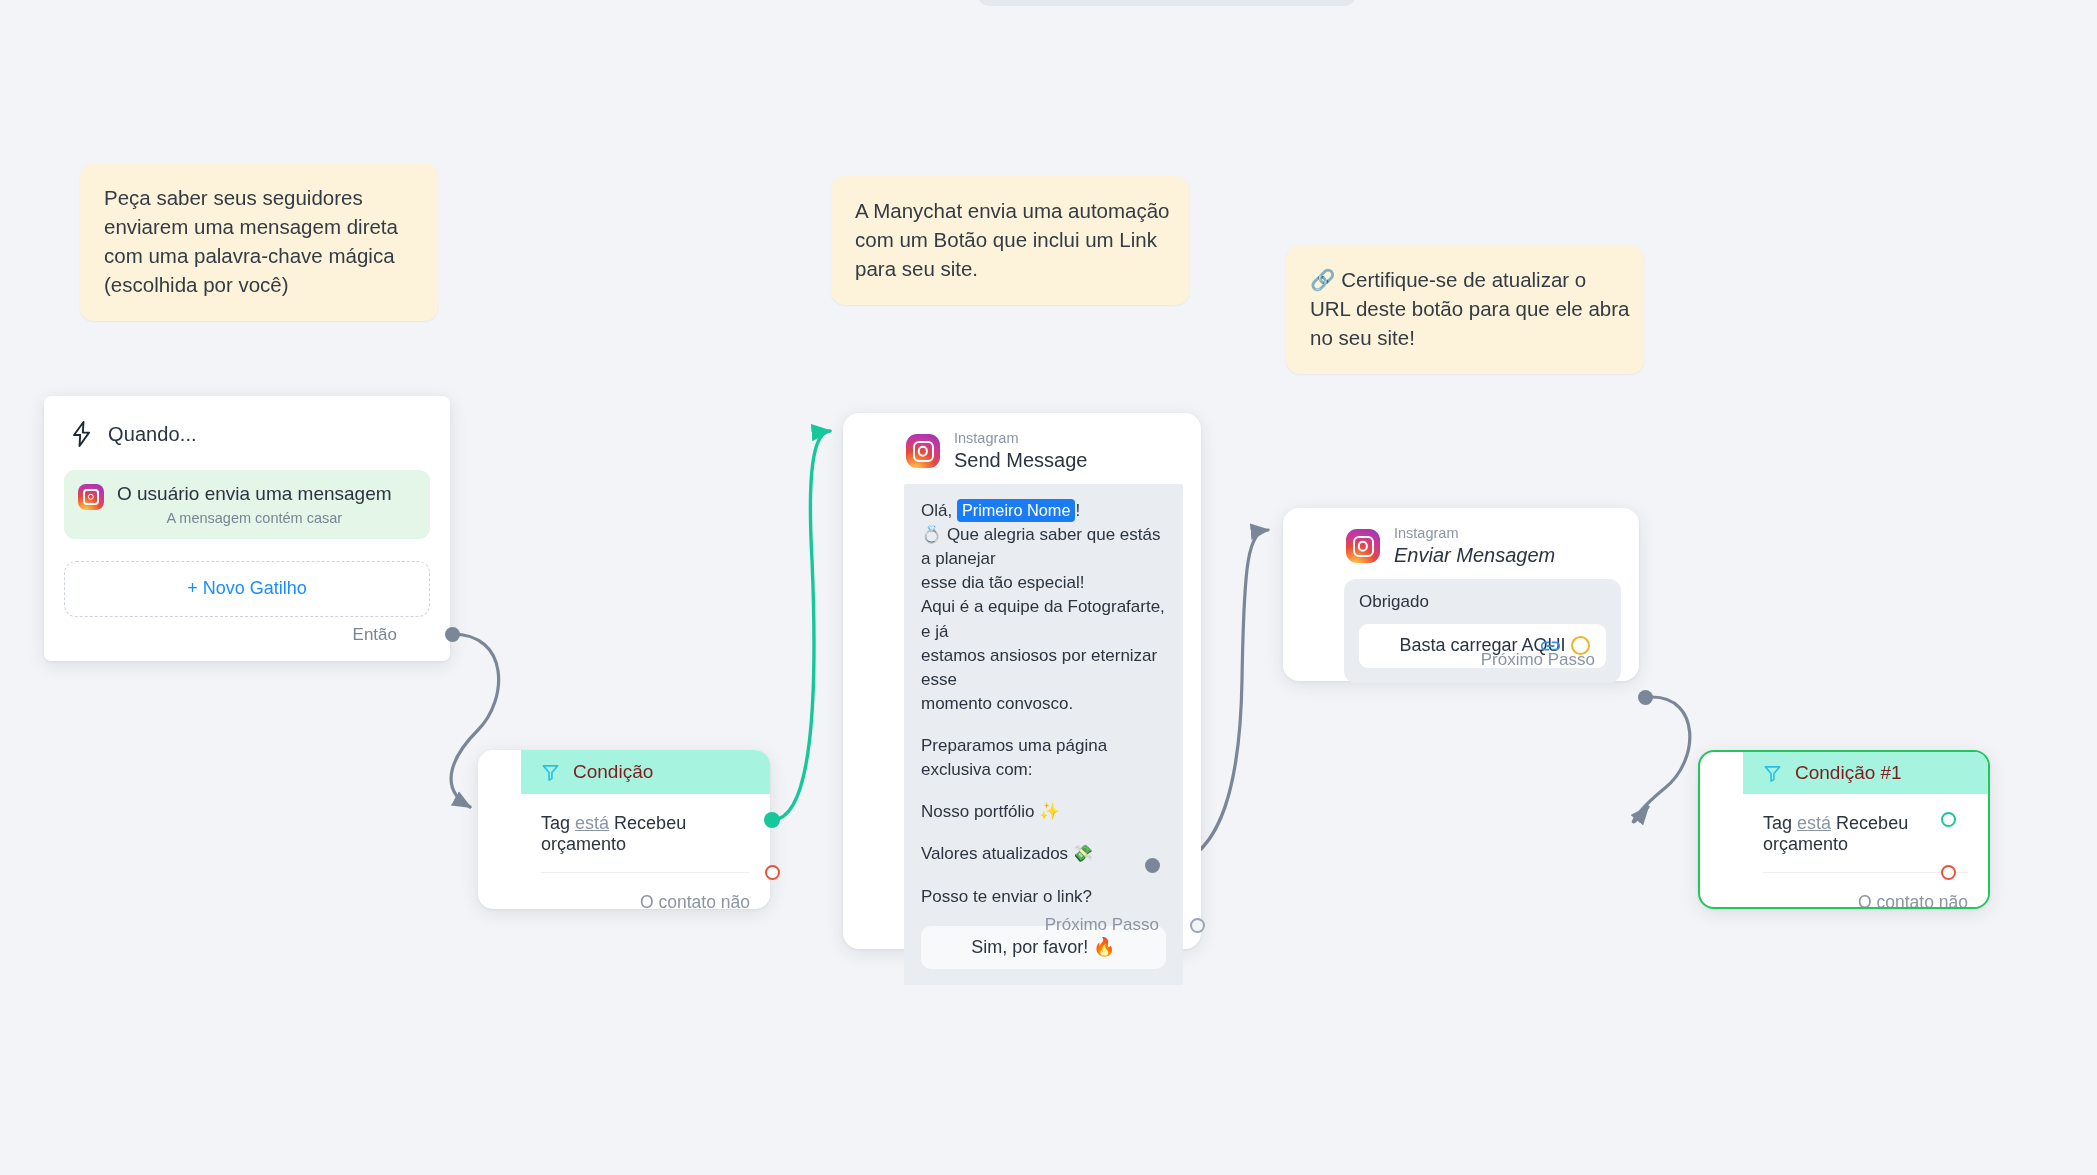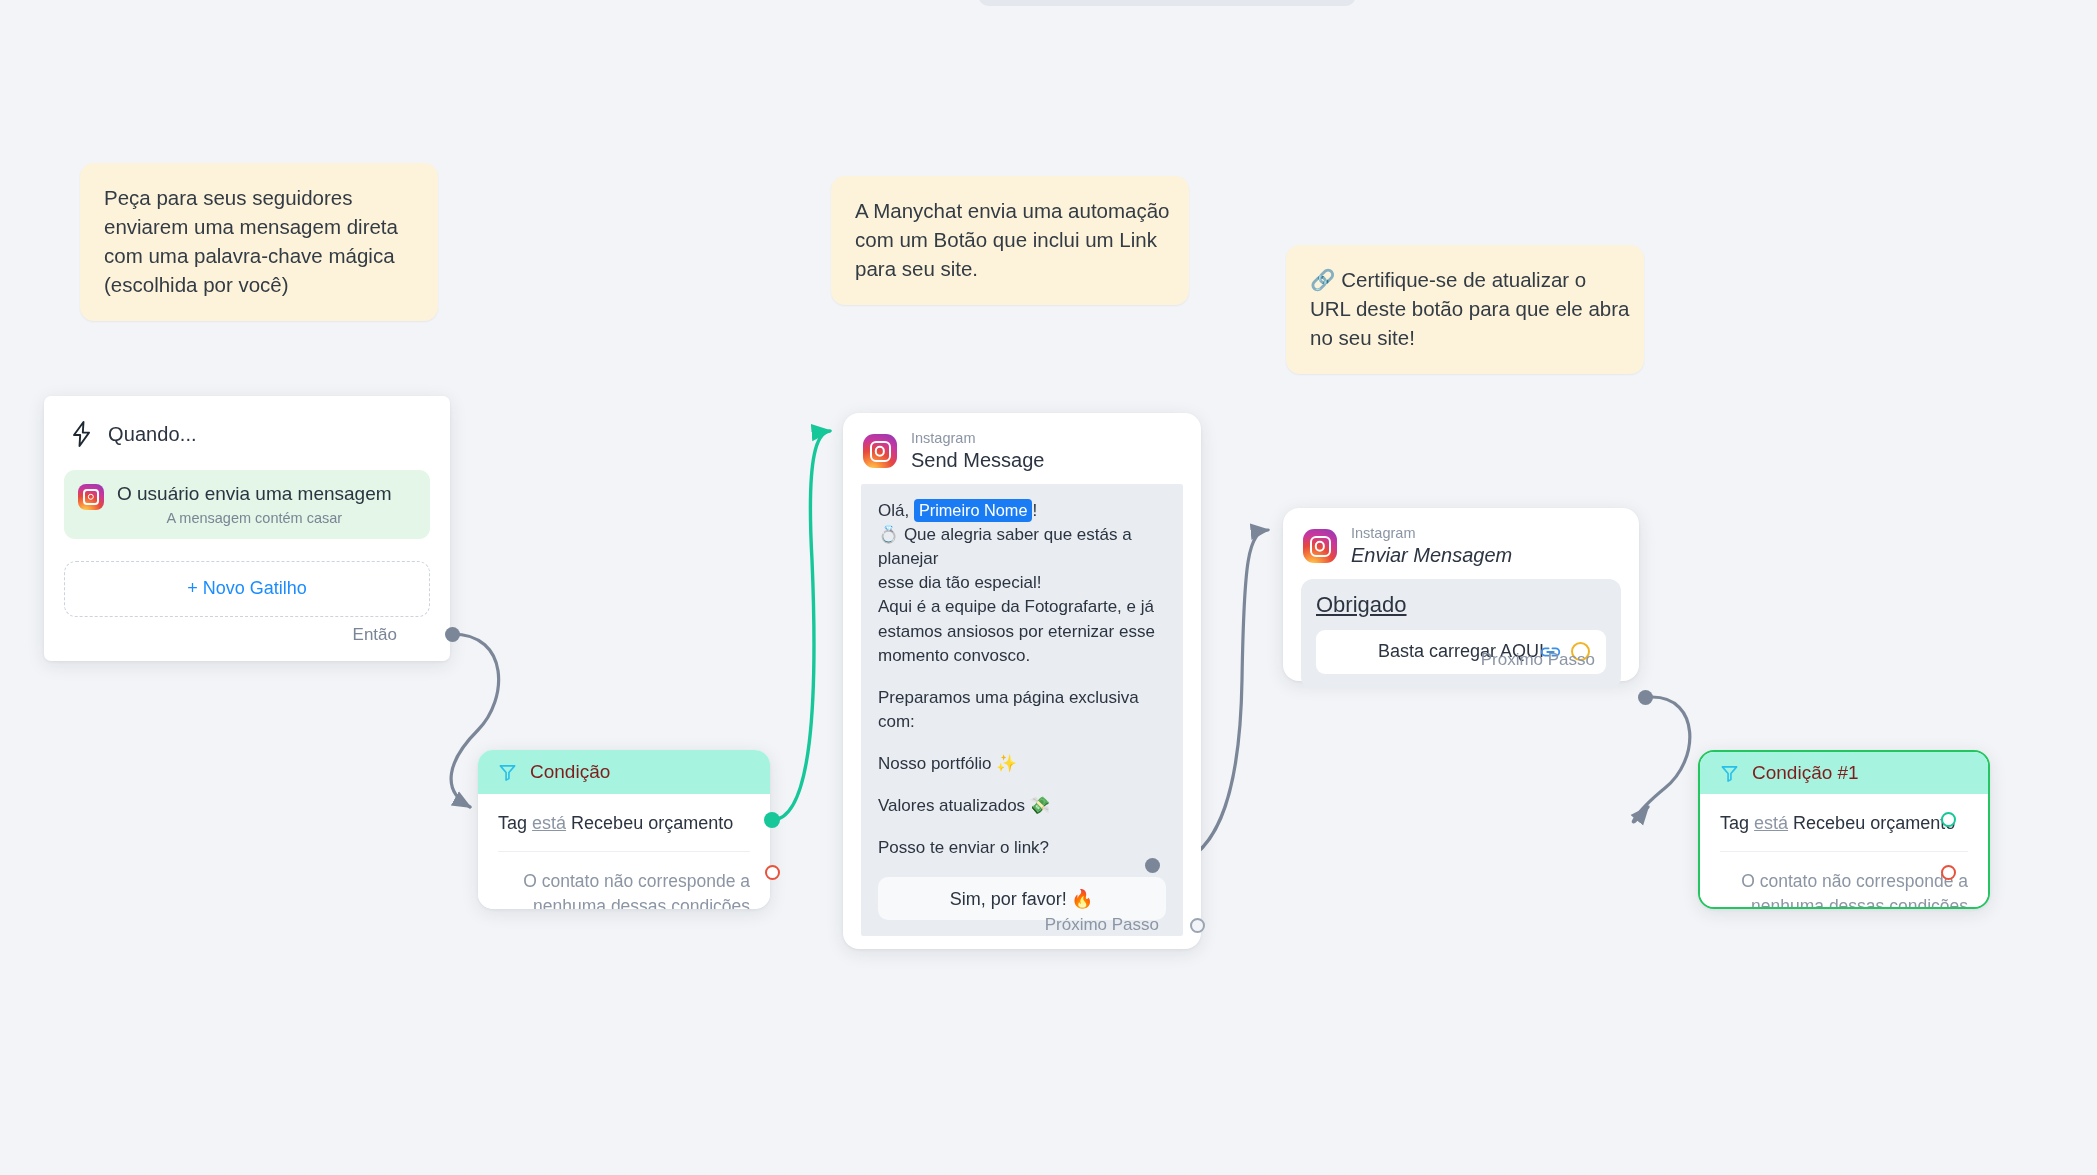--- a/index.html
+++ b/index.html
@@ -28,20 +28,21 @@
   }
   .note .line{white-space:nowrap;}
 
   
   .card{
     position:absolute;
     background:#ffffff;
     border-radius:16px;
     box-shadow:0 4px 18px rgba(38,50,70,.10), 0 1px 3px rgba(38,50,70,.06);
     box-sizing:border-box;
+    padding-left:43px;
   }
 
   
   #trigger-card{left:44px;top:396px;width:406px;height:265px;padding:18px 20px 0 20px;border-radius:7px;}
   .trigger-head{display:flex;align-items:center;gap:14px;height:40px;padding-left:6px;}
   .bolt{width:24px;height:26px;flex:0 0 auto;}
   .trigger-head .ttl{font-size:20px;color:#2b3440;letter-spacing:.1px;}
   .trigger-item{
     margin-top:16px;background:#e3f6e7;border-radius:11px;
     padding:12px 14px 13px 14px;display:flex;align-items:flex-start;gap:13px;
@@ -114,21 +115,21 @@
     font-size:18px;color:#2b3440;position:relative;
   }
   .next-step{
     position:absolute;right:42px;bottom:14px;font-size:17px;color:#8b95a4;
   }
 
   #enviar-mensagem{left:1283px;top:508px;width:356px;height:173px;}
   .panel2{
     margin:0 18px;background:#e9edf2;border-radius:12px;padding:13px 15px 15px 15px;
   }
-  .panel2 .lbl{font-size:22px;color:#2b3440;text-decoration:underline;}
+  .panel2 .lbl{font-size:17px;color:#2b3440;}
   .panel2 .urlbtn{
     margin-top:12px;background:#fff;border-radius:9px;height:44px;
     display:flex;align-items:center;justify-content:center;gap:0;
     font-size:18px;color:#2b3440;position:relative;
   }
   .urlbtn .icons{position:absolute;right:16px;display:flex;align-items:center;gap:10px;}
   .chain{width:21px;height:14px;}
   .ocircle{width:15px;height:15px;border:2.2px solid #f0b429;border-radius:50%;}
 
   
@@ -165,21 +166,21 @@
     <path d="M452,634 C 510,634 508,700 478,730 C 448,760 440,790 470,807" fill="none" stroke="#7b8798" stroke-width="3.2" stroke-linecap="round" marker-end="url(#arrow-gray)"></path>
 
     <path d="M772,820 C 812,820 818,700 812,560 C 806,450 818,432 830,431" fill="none" stroke="#16c79a" stroke-width="3.4" stroke-linecap="round" marker-end="url(#arrow-green)"></path>
 
     <path d="M1160,866 C 1215,866 1240,800 1242,680 C 1244,560 1248,532 1268,530" fill="none" stroke="#7b8798" stroke-width="3.2" stroke-linecap="round" marker-end="url(#arrow-gray)"></path>
 
     <path d="M1652,697 C 1700,697 1700,760 1665,788 C 1632,815 1622,838 1648,807" fill="none" stroke="#7b8798" stroke-width="3.2" stroke-linecap="round" marker-end="url(#arrow-gray)"></path>
   </svg>
 
   <div class="note" id="note-1" style="left:80px;top:163px;width:358px;">
-    <div class="line">Peça para seus seguidores</div>
+    <div class="line">Peça saber seus seguidores</div>
     <div class="line">enviarem uma mensagem direta</div>
     <div class="line">com uma palavra-chave mágica</div>
     <div class="line">(escolhida por você)</div>
   </div>
 
   <div class="note" id="note-2" style="left:831px;top:176px;width:358px;">
     <div class="line">A Manychat envia uma automação</div>
     <div class="line">com um Botão que inclui um Link</div>
     <div class="line">para seu site.</div>
   </div>

